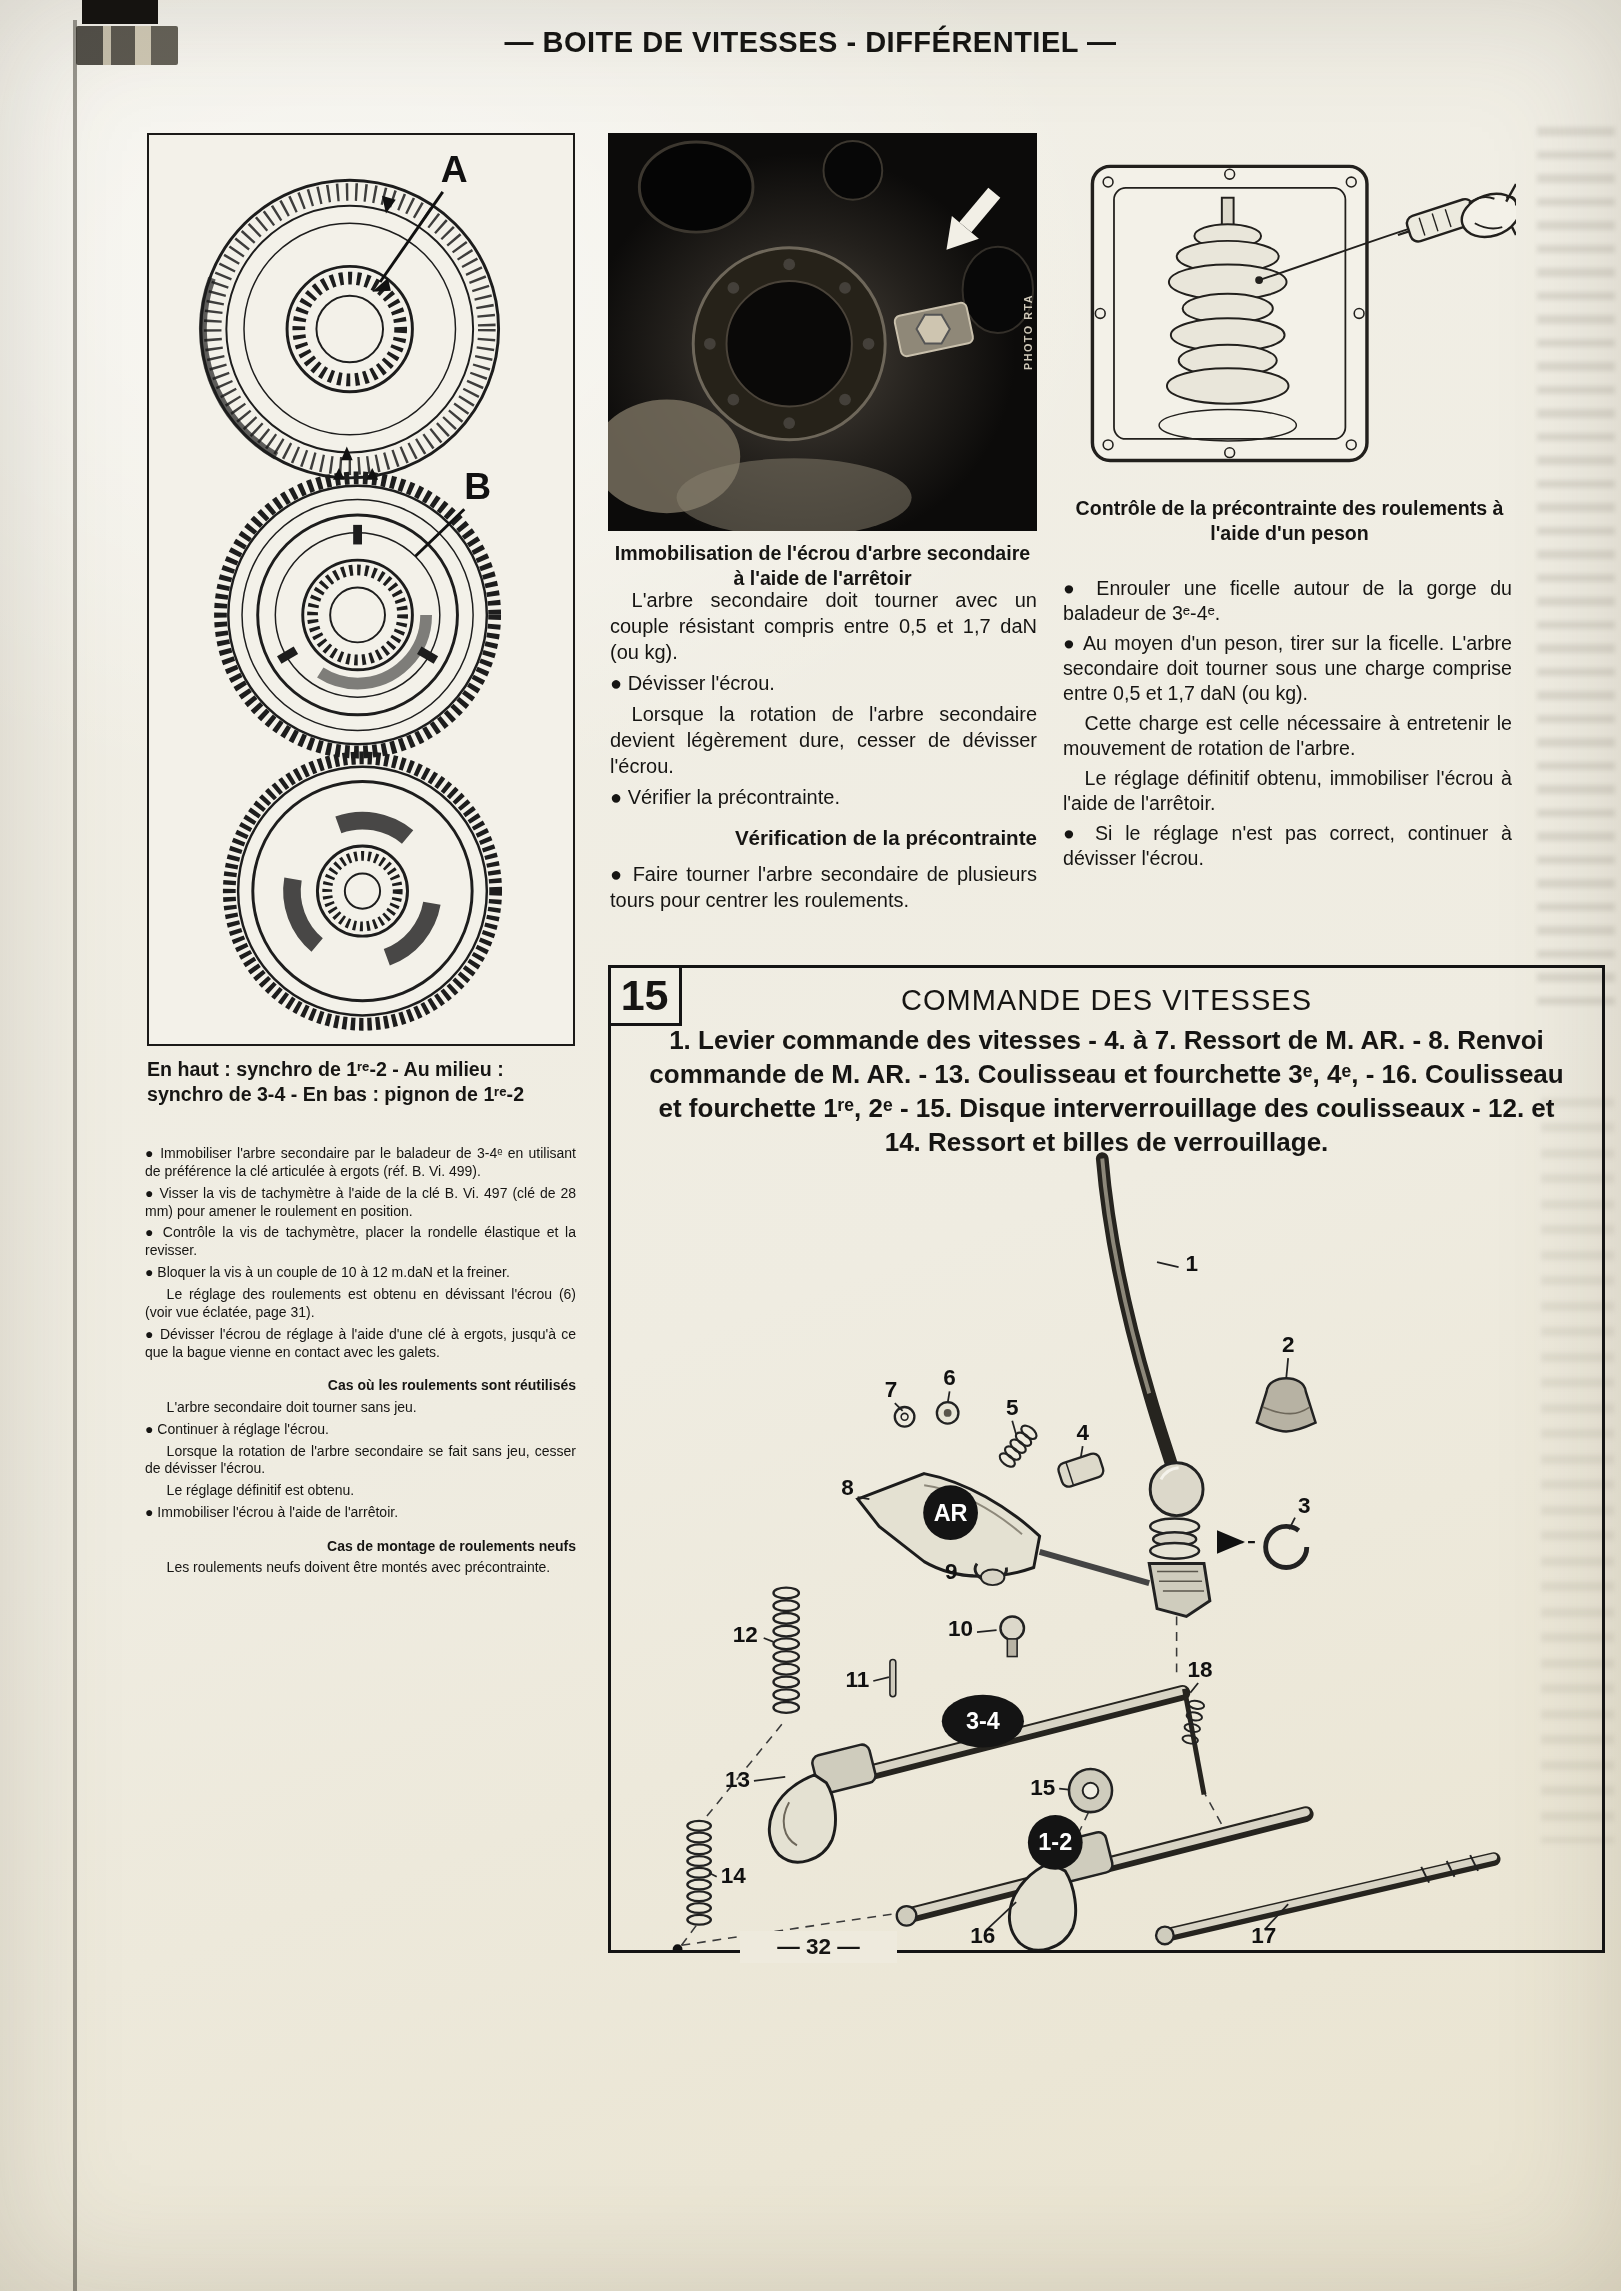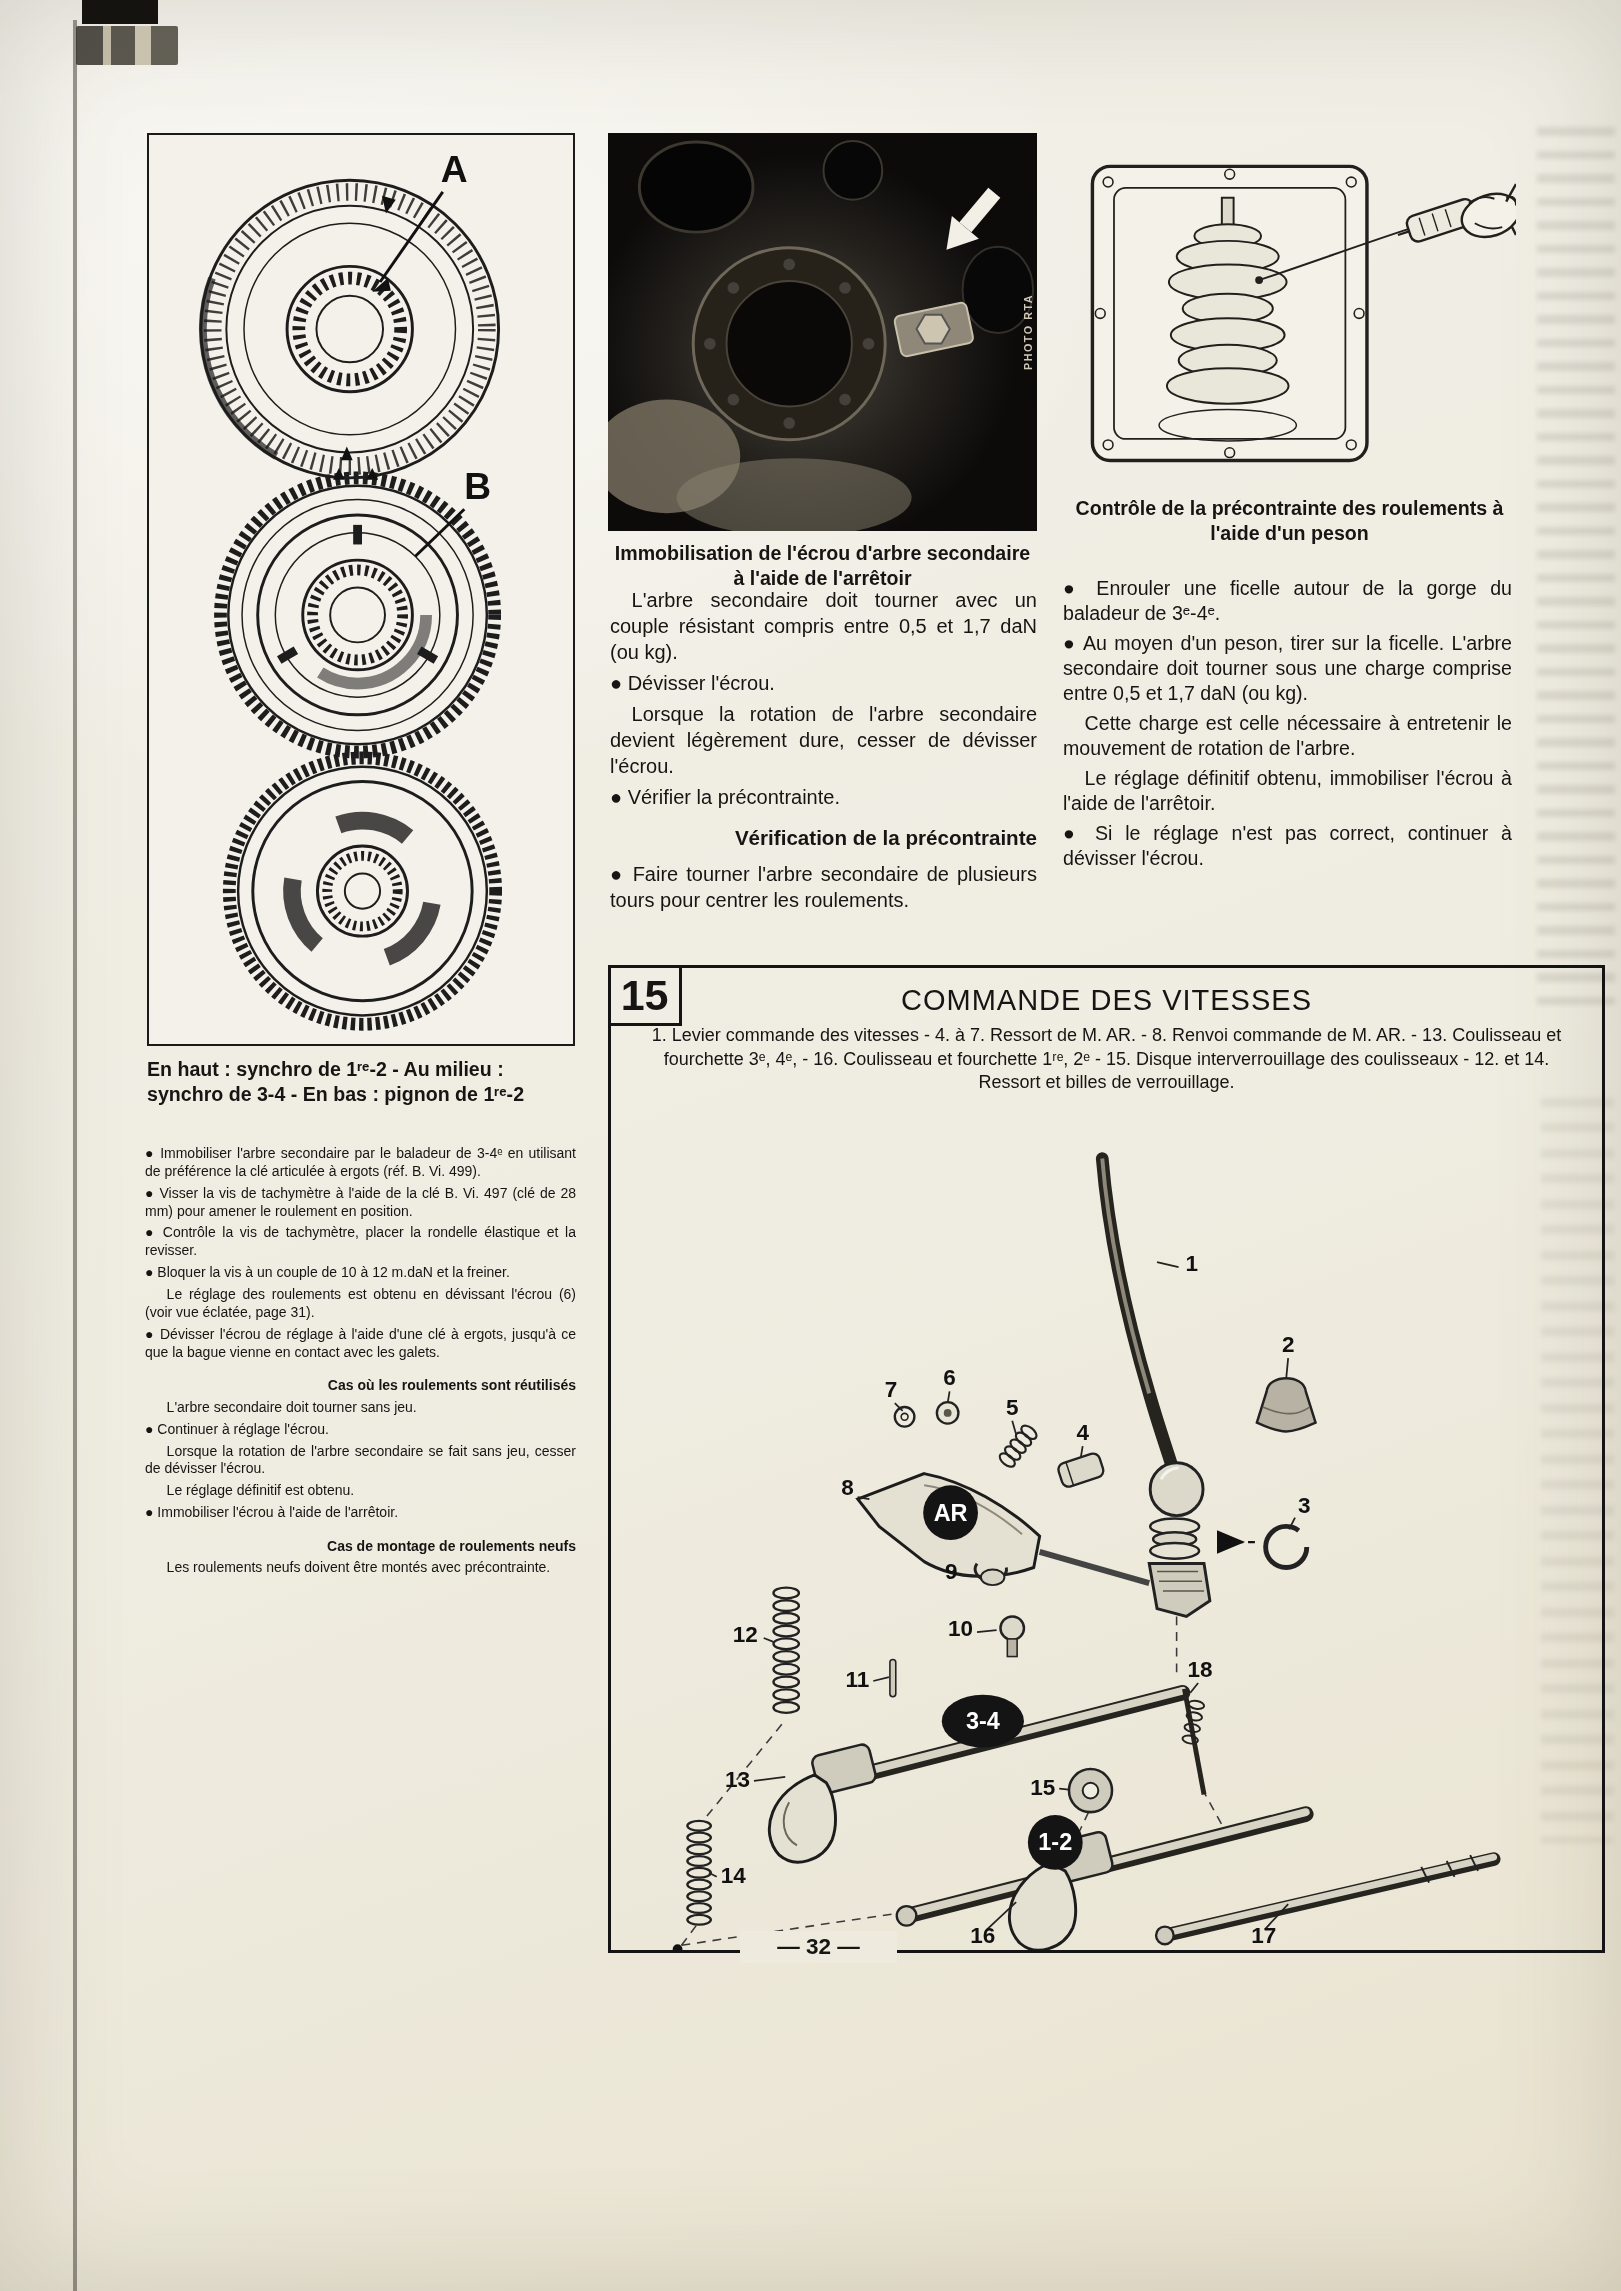--- a/index.html
+++ b/index.html
@@ -39,21 +39,21 @@
   .rightfig{left:1063px;top:133px;width:453px;height:355px}
   .rightfig svg{display:block;width:100%;height:100%}
   .right-caption{left:1059px;top:496px;width:461px}
   .rightcol{left:1063px;top:576px;width:449px}
   .rightcol .blk{font-size:19.6px;line-height:1.28;margin-bottom:4.9px}
   
   .fig15{left:608px;top:965px;width:997px;height:988px;border:3.4px solid #141414}
   .fig15-number{position:absolute;left:-3.4px;top:-3.4px;width:74px;height:61px;border:3.4px solid #141414;
     background:#f0eee4;display:flex;align-items:center;justify-content:center;font-size:43px;font-weight:bold}
   .fig15-title{margin-top:15.7px;text-align:center;font-size:29px;font-weight:normal;letter-spacing:1px}
-  .fig15-legend{margin:7.8px 29px 0;text-align:center;font-weight:normal;font-size:18px;line-height:1.3}
+  .fig15-legend{margin:7.8px 29px 0;text-align:center;font-weight:bold;font-size:26px;line-height:1.3}
   .fig15-art{position:absolute;left:2px;top:172px;width:910px;height:810px}
   .callout{font-family:"Liberation Sans","DejaVu Sans",sans-serif;font-size:23px;font-weight:bold;fill:#111}
   .badge-shape{fill:#141414}
   .badge-text{font-family:"Liberation Sans","DejaVu Sans",sans-serif;font-size:24px;font-weight:bold;fill:#fff;text-anchor:middle}
   .figletter{font-size:38px;font-weight:bold;fill:#111;font-family:"Liberation Sans","DejaVu Sans",sans-serif}
   
   .pagenum{left:740px;top:1931px;width:157px;text-align:center;font-weight:bold;font-size:22.5px;
     background:#eeeadd;padding:2.9px 0;z-index:5}
   
   .edge-line{left:73px;top:19.6px;width:3.9px;height:2272px;background:#4a473e;opacity:.55;filter:blur(0.6px)}
@@ -69,20 +69,21 @@
 <body>
 
 <div class="page">
 
   <div class="abs edge-line"></div>
   <div class="abs corner-black"></div>
   <div class="abs corner-stamp"></div>
   <div class="abs bleed-right"></div>
   <div class="abs bleed-right2"></div>
 
+  <h1 class="header">— BOITE DE VITESSES - DIFFÉRENTIEL —</h1>
 
   <section class="abs leftfig">
     <svg viewBox="0 0 433 928">
 
       <g fill="none" stroke="#1d1d1d">
         <circle cx="205" cy="198" r="152" stroke-width="3"></circle>
         <circle cx="205" cy="198" r="140" stroke-width="18" stroke-dasharray="2.5 7" opacity="0.85"></circle>
         <circle cx="205" cy="198" r="126" stroke-width="2"></circle>
         <circle cx="205" cy="198" r="108" stroke-width="1.5"></circle>
         <circle cx="205" cy="198" r="150" stroke-width="8" stroke-dasharray="210 760" transform="rotate(120 205 198)" opacity="0.7"></circle>

